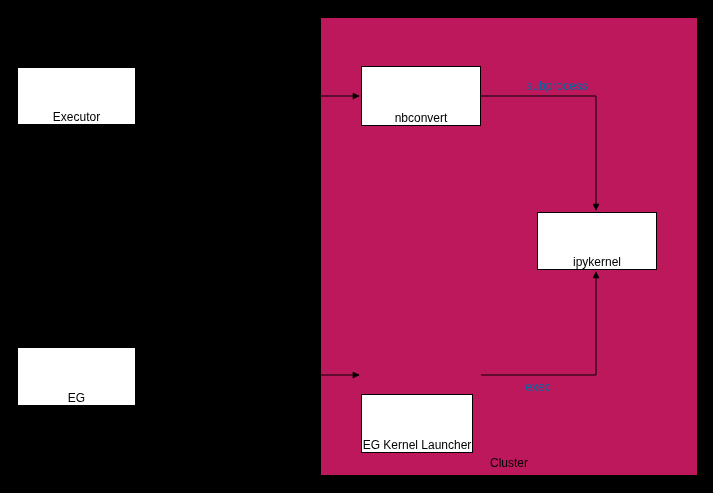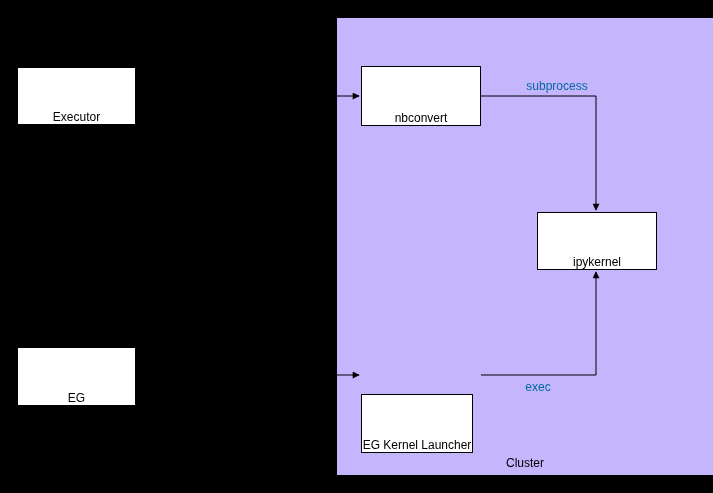--- a/index.html
+++ b/index.html
@@ -12,25 +12,25 @@
     width: 713px;
     height: 493px;
     background: #000000;
     font-family: "Liberation Sans", sans-serif;
     font-size: 12px;
     color: #000000;
     overflow: hidden;
   }
   .cluster {
     position: absolute;
-    left: 336px;
+    left: 320px;
     top: 17px;
     width: 378px;
     height: 459px;
-    background: #c4b5fd;
+    background: #be185d;
     border: 1px solid #000000;
     box-sizing: border-box;
   }
   .cluster-label {
     position: absolute;
     left: 0;
     bottom: 5px;
     width: 100%;
     text-align: center;
     color: #000000;

